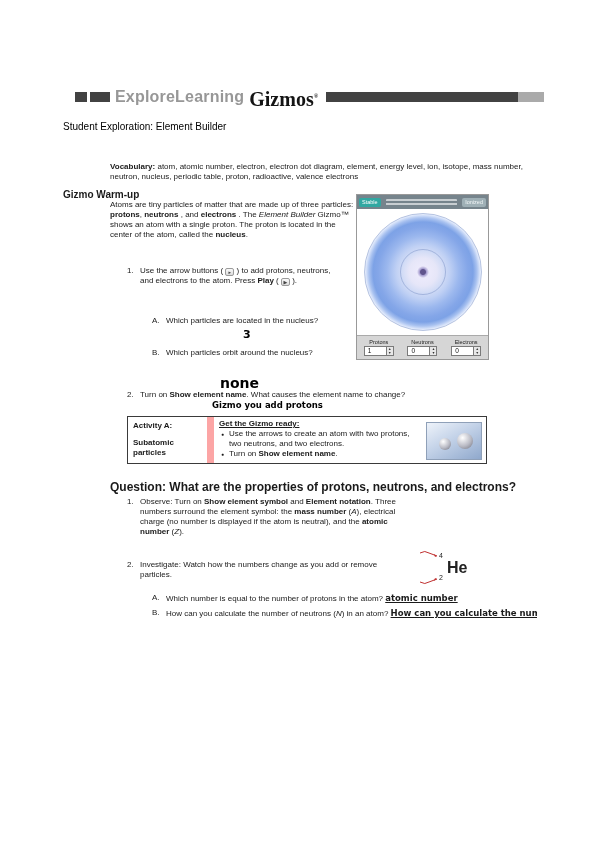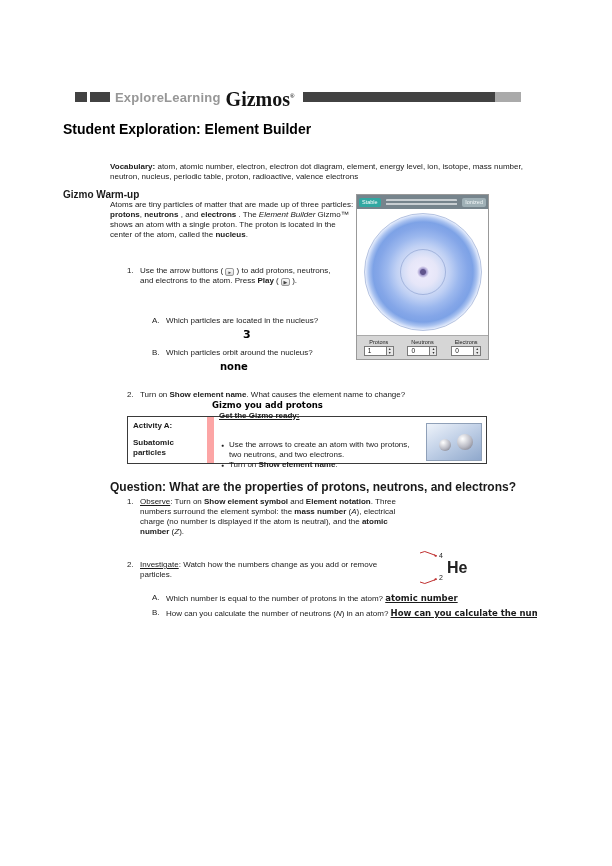--- a/index.html
+++ b/index.html
@@ -1,36 +1,36 @@
 <!DOCTYPE html>
 <html><head>
 <meta charset="utf-8">
 <style>
   *{margin:0;padding:0;box-sizing:border-box}
   html,body{background:#ffffff}
   .page{position:relative;width:612px;height:866px;background:#fff;overflow:hidden;
         font-family:"Liberation Sans","DejaVu Sans",sans-serif;color:#1a1a1a}
   .b{font-weight:bold}
   .i{font-style:italic}
-  .u{text-decoration:underline}
+  .u{}
   .row{display:flex}
   .numcol{width:13px;flex:none}
   .letcol{width:14px;flex:none}
 
   
   .logo{position:absolute;top:87px;left:75px;height:20px;display:flex;align-items:center}
   .bar{background:#424242;height:10px;display:inline-block}
   .bar1{width:12px;margin-right:3px}
   .bar2{width:20px;margin-right:5px}
-  .brand{font-size:13px;font-weight:bold;color:#979797;letter-spacing:.2px}
+  .brand{font-size:16px;font-weight:bold;color:#979797;letter-spacing:.2px}
   .gizmos{font-family:"Liberation Serif","DejaVu Serif",serif;font-size:20px;font-weight:bold;color:#141414;margin-left:5px;line-height:18px}
   .reg{font-size:6px;vertical-align:8px}
   .bar3{width:218px;margin-left:8px;background:linear-gradient(to right,#424242 88%,#aaaaaa 88%)}
 
-  .title{position:absolute;top:121px;left:63px;font-size:14px;font-weight:bold;color:#000}
+  .title{position:absolute;top:121px;left:63px;font-size:10px;font-weight:normal;color:#000}
   .vocab{position:absolute;top:162px;left:110px;width:440px;font-size:8px;line-height:10px}
   .warm-h{position:absolute;top:189px;left:63px;font-size:10px;font-weight:bold}
   .warm-p{position:absolute;top:200px;left:110px;width:246px;font-size:8px;line-height:10px}
 
   
   .gizmo{position:absolute;top:194px;left:356px;width:133px;height:166px;border:1px solid #999;
          display:flex;flex-direction:column;background:#fff}
   .gz-header{height:14px;background:#76848c;display:flex;align-items:center;flex:none}
   .gz-chip{font-size:5.5px;line-height:7px;color:#fff;padding:1px 3px;border-radius:2px;margin:0 2px;white-space:nowrap}
   .gz-chip.stable{background:#31a8a2}
@@ -59,32 +59,32 @@
   .spin-up,.spin-dn{flex:1;font-size:4px;line-height:4px;text-align:center;color:#333}
 
   .q1{position:absolute;top:266px;left:127px;width:214px;font-size:8px;line-height:10px}
   .icon-btn{display:inline-block;min-width:9px;height:8px;border:1px solid #9a9a9a;border-radius:2px;
       background:linear-gradient(#fafafa,#dcdcdc);font-size:5px;line-height:6px;text-align:center;
       vertical-align:-1px;padding:0 1px;color:#444}
   .q1a{position:absolute;top:316px;left:152px;font-size:8px;line-height:10px}
   .q1b{position:absolute;top:348px;left:152px;font-size:8px;line-height:10px}
   .ans{font-family:"DejaVu Sans",sans-serif;font-weight:bold;color:#000}
   .ans-3{position:absolute;top:328px;left:243px;font-size:11px}
-  .ans-none{position:absolute;top:361px;left:220px;font-size:10px}
+  .ans-none{position:absolute;top:375px;left:220px;font-size:14px}
   .q2{position:absolute;top:390px;left:127px;font-size:8px;line-height:10px;white-space:nowrap}
   .ans-q2{position:absolute;top:400px;left:212px;font-size:8.5px}
 
   .act{position:absolute;top:416px;left:127px;width:360px;height:48px;border:1px solid #3a3a3a;
       display:flex;font-size:8px;line-height:10px}
   .act-left{width:86px;flex:none;border-right:7px solid #fca5a5;padding:4px 5px;font-weight:bold}
   .act-left .t2{margin-top:7px}
-  .act-right{flex:1;padding:2px 3px 2px 5px;display:flex;align-items:center}
+  .act-right{flex:1;padding:2px 3px 2px 5px;display:flex;align-items:flex-start}
   .act-body{flex:1}
   .act-ready{font-weight:bold;text-decoration:underline}
-  .act-ul{margin:19px 0 0 2px;list-style:none}
+  .act-ul{margin:0 0 0 2px;list-style:none}
   .act-ul li{position:relative;padding-left:8px}
   .act-ul li::before{content:"●";position:absolute;left:0;top:0;font-size:5px;line-height:10px}
   .act-img{width:56px;height:38px;margin:3px 1px 0 3px;border:1px solid #8fa0b8;flex:none;position:relative;
       background:linear-gradient(150deg,#eef3fa 0%,#c3d2e8 45%,#8fa8cc 100%)}
   .sph{position:absolute;border-radius:50%;background:radial-gradient(circle at 35% 30%,#ffffff,#b9bac4 55%,#6e6f7c)}
   .sph1{width:12px;height:12px;left:12px;top:15px}
   .sph2{width:16px;height:16px;left:30px;top:10px}
 
   .question{position:absolute;top:480px;left:110px;font-size:12px;font-weight:bold}
   .obs{position:absolute;top:497px;left:127px;width:280px;font-size:8px;line-height:10px}

